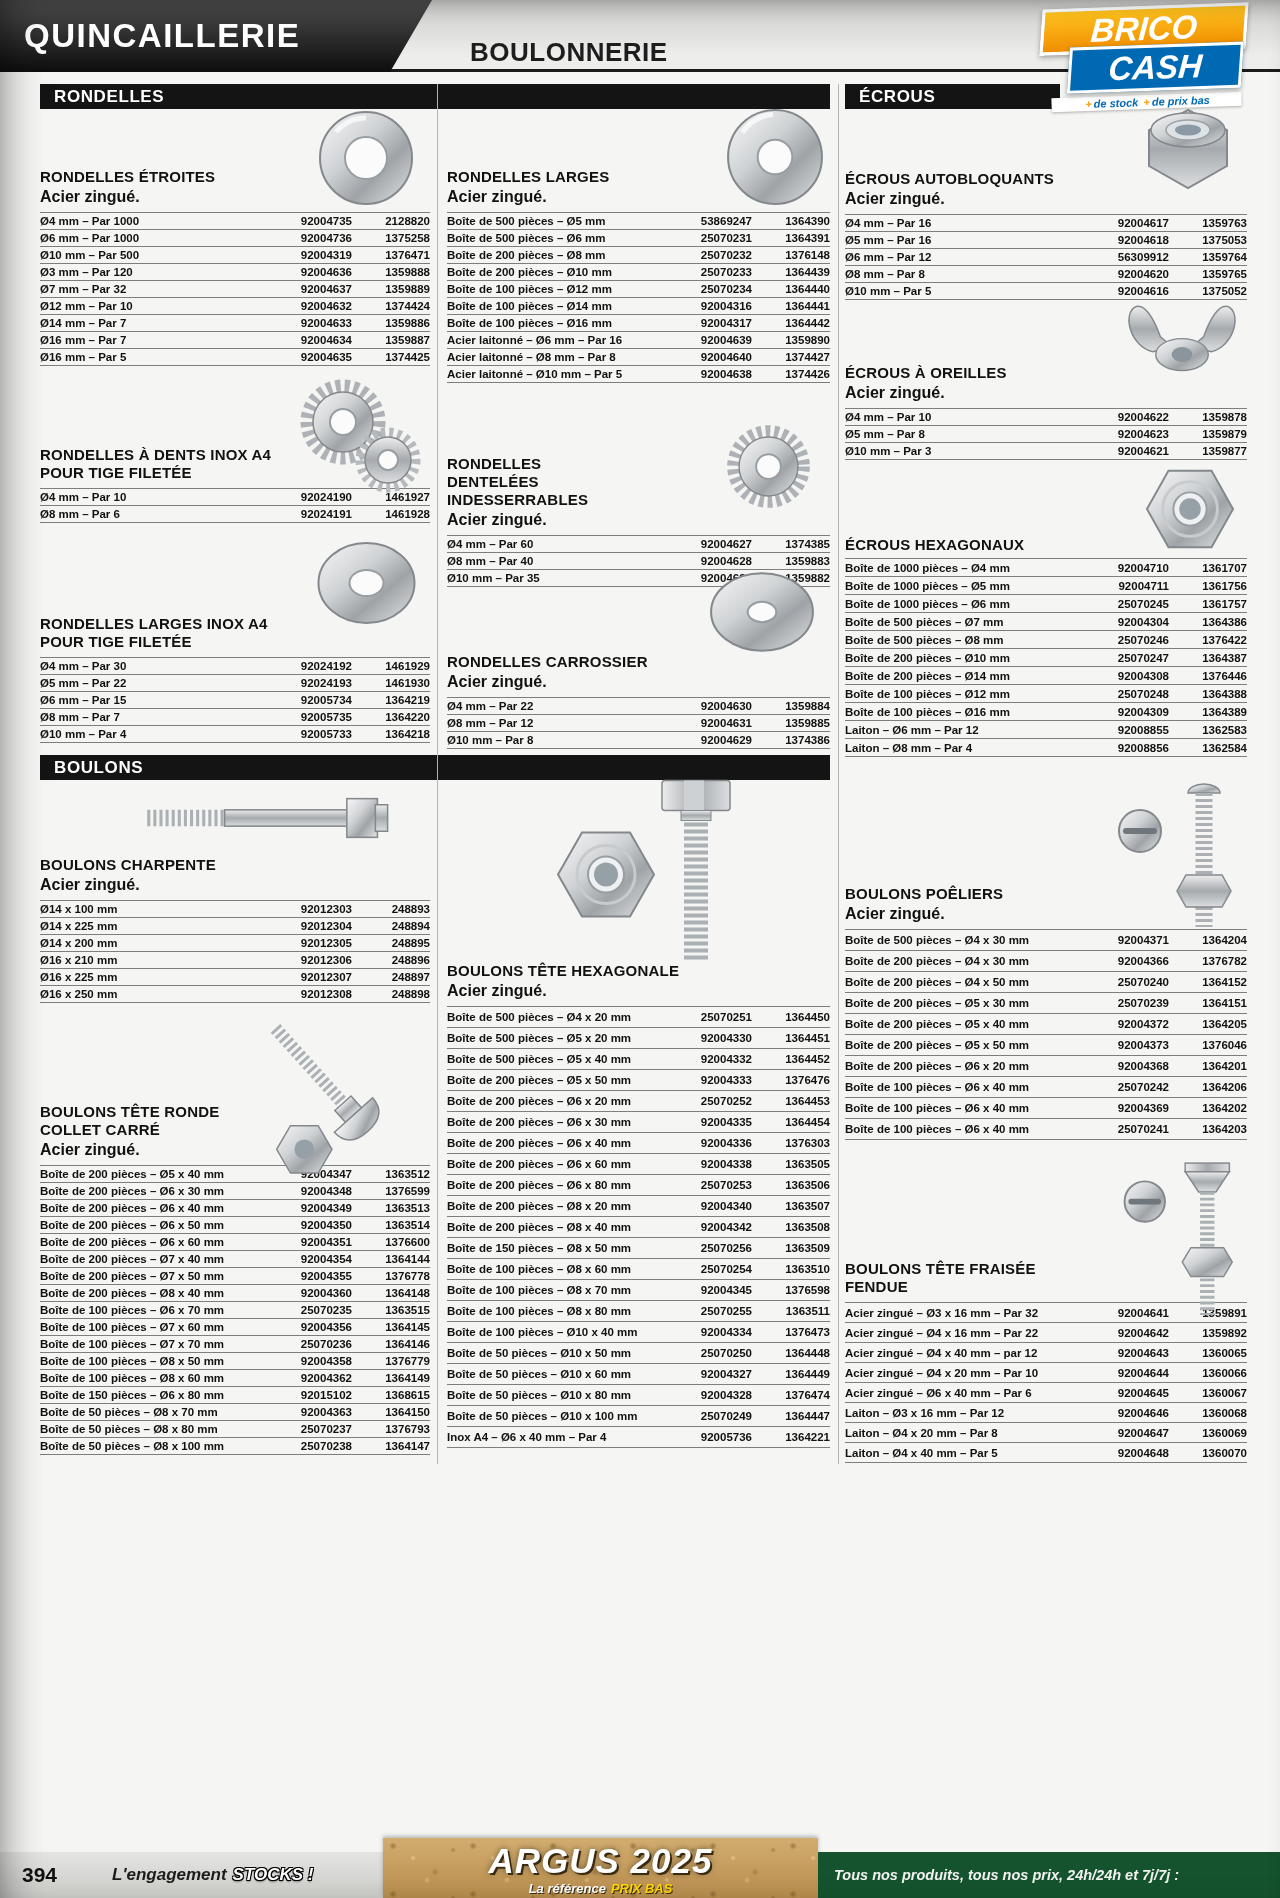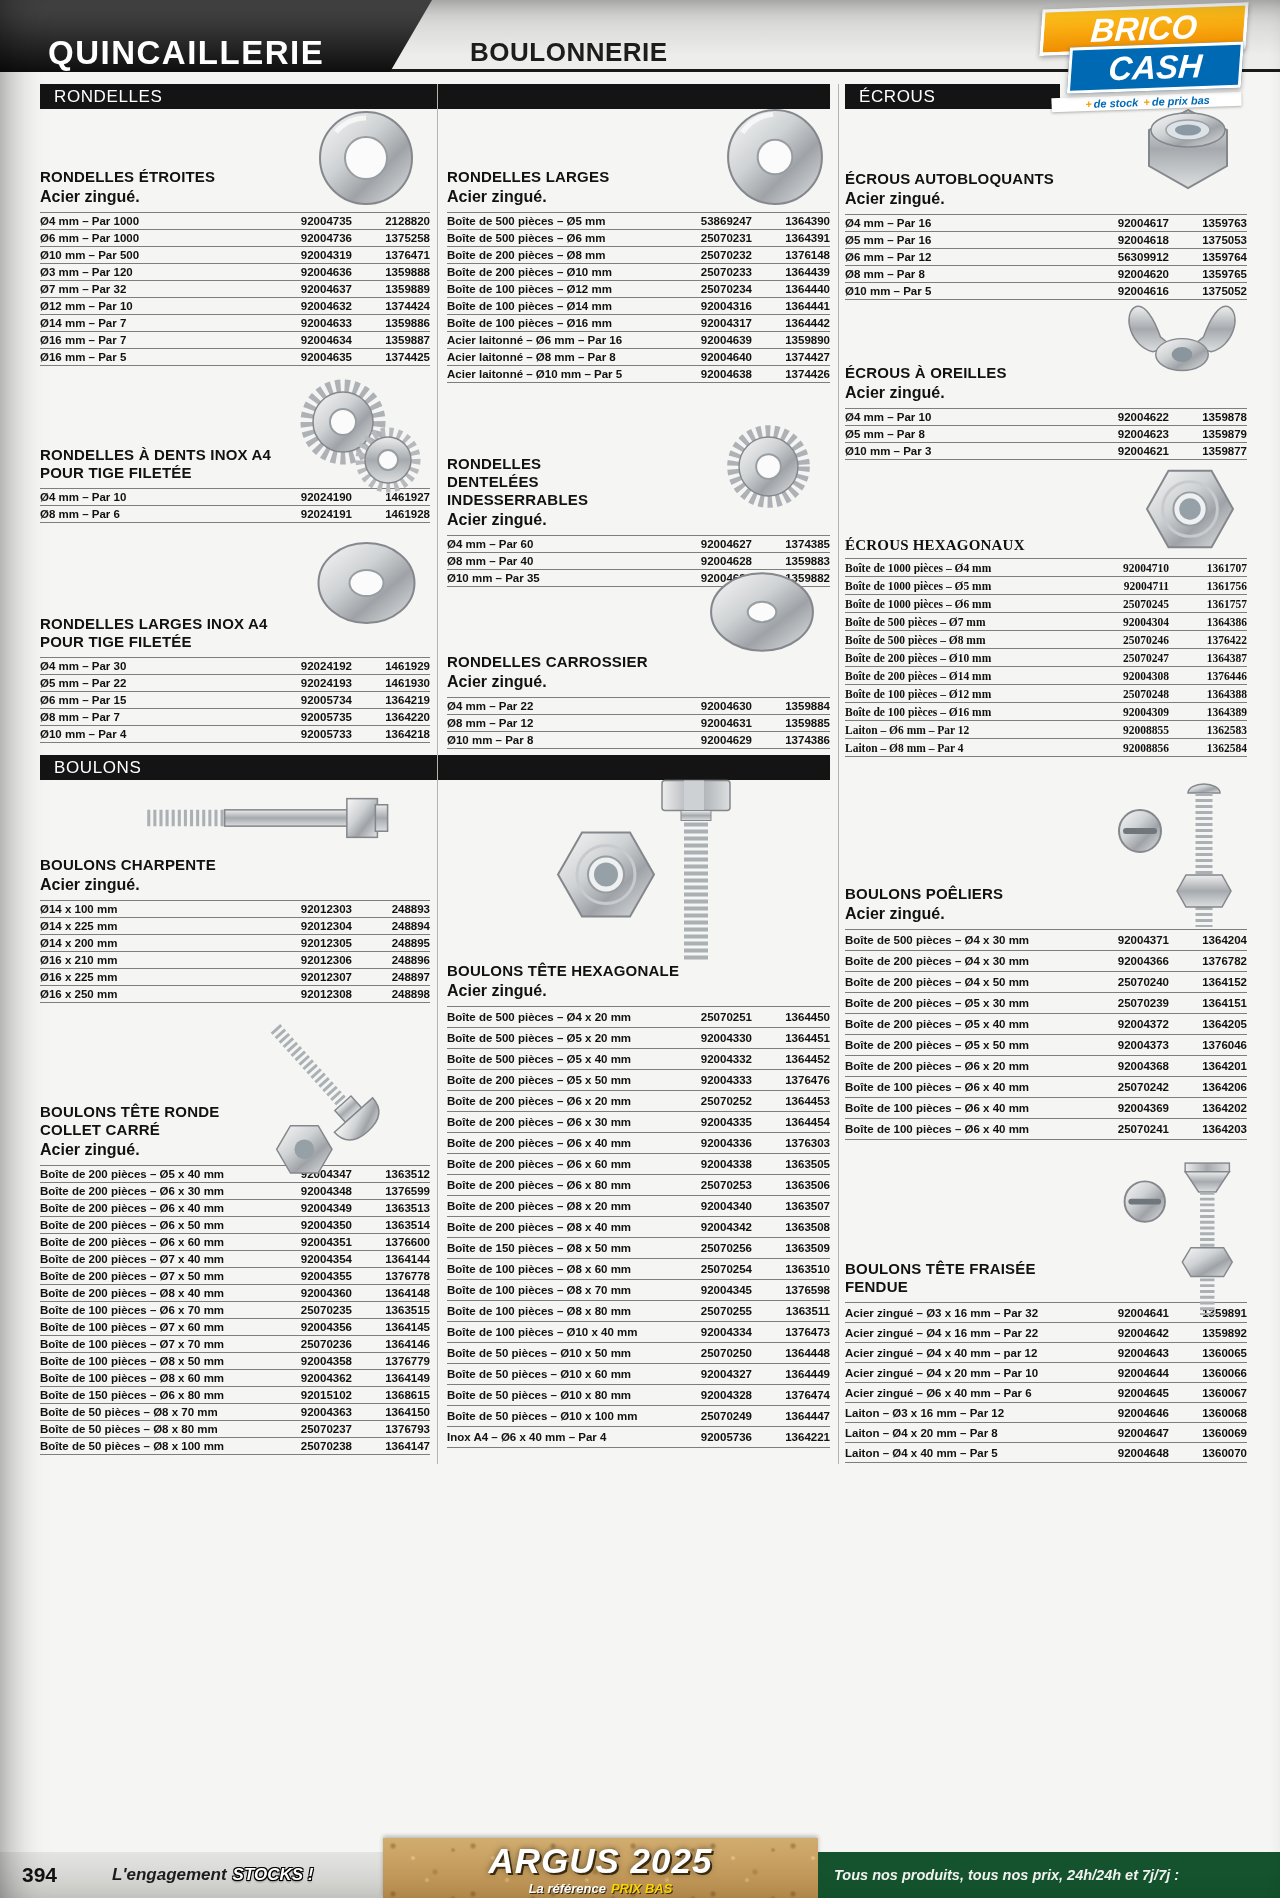--- a/index.html
+++ b/index.html
@@ -15,40 +15,40 @@
     box-shadow:inset 28px 0 38px -22px rgba(0,0,0,.38), inset 0 14px 26px -16px rgba(0,0,0,.33);
   }
 
   
   .topbar{position:absolute;left:0;top:0;width:100%;height:72px;
     background:linear-gradient(180deg,#cbcbca,#ededec 80%);
     border-bottom:3px solid #1b1b1b;}
   .cat-block{position:absolute;left:0;top:0;height:72px;width:432px;
     background:linear-gradient(180deg,#4d4d4d,#0e0e0e);
     clip-path:polygon(0 0,100% 0,calc(100% - 42px) 100%,0 100%);
-    display:flex;align-items:flex-end;padding-left:48px;}
+    display:flex;align-items:center;padding-left:24px;}
   .cat-title{color:#fff;font-size:33px;font-weight:bold;letter-spacing:1.5px;}
   .sub-title{position:absolute;left:470px;top:16px;height:72px;display:flex;align-items:center;
     font-size:26px;font-weight:bold;color:#1d1d1d;letter-spacing:.5px;}
 
   
   .logo{position:absolute;right:32px;top:6px;width:206px;transform:rotate(-2deg);z-index:20;}
   .logo .brico{background:linear-gradient(180deg,#ffc41f,#f08d00);color:#fff;
     font-weight:bold;font-style:italic;font-size:33px;line-height:40px;text-align:center;
     border:3px solid #fff;box-shadow:0 2px 5px rgba(0,0,0,.35);transform:skewX(-6deg);}
   .logo .cash{background:#0069b4;color:#fff;font-weight:bold;font-style:italic;font-size:33px;
     line-height:40px;text-align:center;border:3px solid #fff;margin:-7px 6px 0 26px;
     box-shadow:0 2px 5px rgba(0,0,0,.35);transform:skewX(-6deg);}
   .logo .tag{margin:4px 8px 0;background:#fff;color:#0069b4;font-size:11px;font-weight:bold;
     font-style:italic;text-align:center;padding:1px 2px;box-shadow:0 1px 3px rgba(0,0,0,.3);white-space:nowrap;}
   .logo .tag .plus{color:#f59c00;font-weight:bold;padding:0 2px;}
 
   
   .secbar{position:absolute;height:25px;background:#141414;color:#fff;display:flex;align-items:center;
-    padding-left:14px;font-size:17px;font-weight:normal;letter-spacing:.6px;}
+    padding-left:14px;font-size:17px;font-weight:bold;letter-spacing:.6px;}
   #bar-rondelles{left:40px;top:84px;width:790px;}
   #bar-ecrous{left:845px;top:84px;width:215px;}
   #bar-boulons{left:40px;top:755px;width:790px;}
   .vdivider{position:absolute;top:84px;height:1380px;width:1px;background:#b4b4b2;}
   #div1{left:437px;} #div2{left:838px;}
 
   
   .col{position:absolute;top:112px;}
   #col1a{left:40px;width:390px;}
   #col2a{left:447px;width:383px;}
@@ -79,21 +79,21 @@
 
   .g-larges{padding-top:56px;}         .g-larges .gphoto{top:-6px;right:4px;width:102px;height:102px;}
   .g-dent2{margin-top:40px;padding-top:32px;} .g-dent2 .gphoto{top:-2px;right:14px;width:95px;height:92px;}
   .g-dent2 h3{max-width:160px;}
   .g-carr{margin-top:8px;padding-top:58px;}   .g-carr .gphoto{top:-30px;right:12px;width:112px;height:94px;}
   .g-carr h3{max-width:240px;}
 
   .g-auto{padding-top:58px;}           .g-auto .gphoto{top:-16px;right:4px;width:110px;height:100px;}
   .g-auto h3{max-width:270px;}
   .g-oreil{padding-top:64px;}          .g-oreil .gphoto{top:-6px;right:4px;width:122px;height:92px;}
-  .g-hexn{margin-top:4px;padding-top:72px;font-family:Liberation Serif, serif;}   .g-hexn .gphoto{top:0;right:8px;width:98px;height:90px;}
+  .g-hexn{margin-top:4px;padding-top:72px;}   .g-hexn .gphoto{top:0;right:8px;width:98px;height:90px;}
   .g-hexn h3{margin-bottom:4px;}
 
   .g-charp{padding-top:66px;}          .g-charp .gphoto{top:-6px;left:95px;width:275px;height:68px;}
   .g-trcc{margin-top:10px;padding-top:90px;}  .g-trcc .gphoto{top:-2px;right:24px;width:150px;height:168px;}
   .g-trcc h3{max-width:210px;}
 
   .g-thex{padding-top:172px;}          .g-thex .gphoto{top:-16px;left:95px;width:220px;height:196px;}
 
   .g-poel{margin-top:26px;padding-top:102px;} .g-poel .gphoto{top:0;right:2px;width:135px;height:150px;}
   .g-frais{margin-top:16px;padding-top:104px;}.g-frais .gphoto{top:0;right:8px;width:125px;height:168px;}

